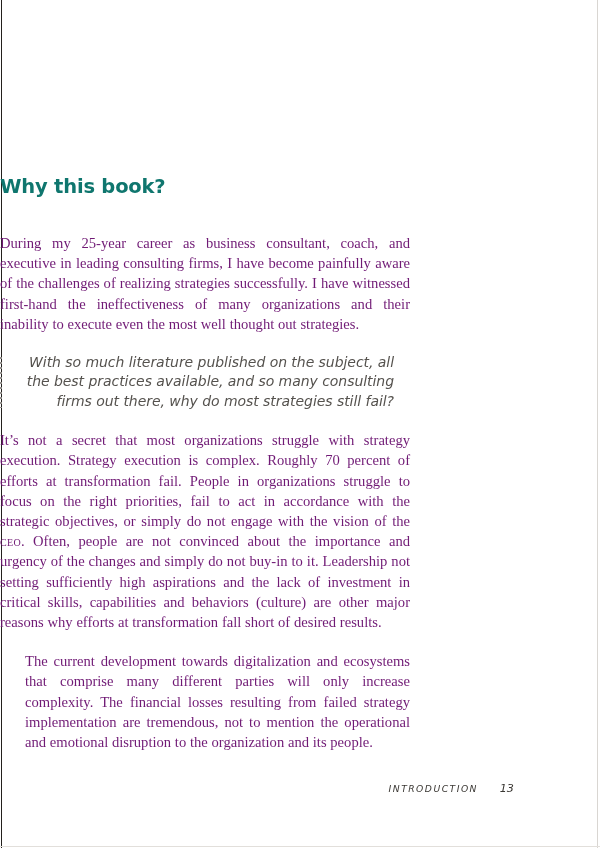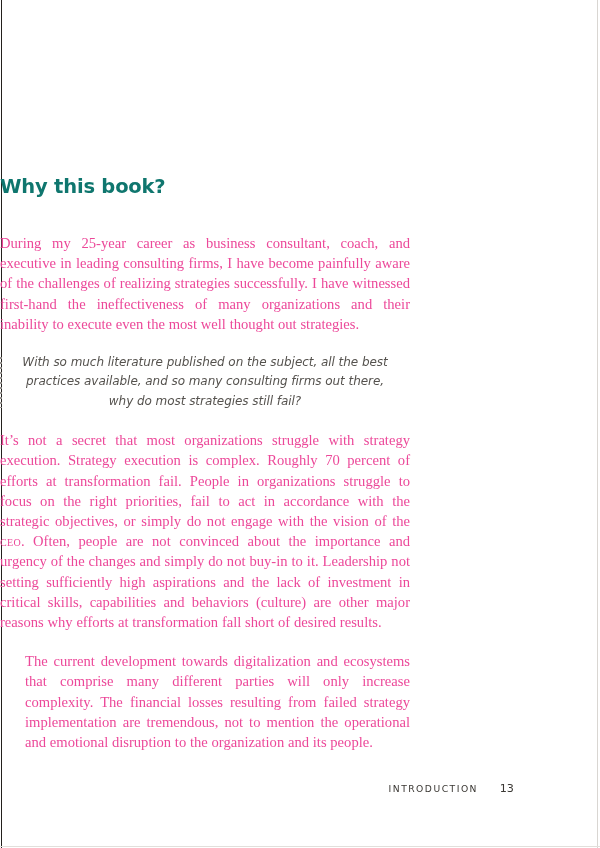--- a/index.html
+++ b/index.html
@@ -61,21 +61,21 @@
     position: absolute;
     top: 233px;
     left: 0;
     width: 410px;
   }
 
   p.body {
     font-family: "Liberation Serif", "DejaVu Serif", serif;
     font-size: 14.6px;
     line-height: 20.2px;
-    color: #ec4899;
+    color: #701a75;
     text-align: justify;
     margin: 0 0 19px 0;
     -webkit-hyphens: none;
     hyphens: none;
     word-spacing: 0.1px;
   }
 
   p.body:last-child {
     margin-bottom: 0;
     margin-left: 25px;
@@ -109,35 +109,36 @@
       rgba(255,255,255,0) 2px,
       rgba(255,255,255,0) 5px
     );
     background-size: 2px 5px;
     background-repeat: repeat-y;
   }
 
   .pullquote p {
     font-family: "DejaVu Sans", "Liberation Sans", sans-serif;
     font-style: italic;
-    font-size: 12px;
+    font-size: 14px;
     line-height: 19.4px;
     color: #55524e;
     margin: 4px;
-    text-align: center;
+    text-align: right;
     letter-spacing: -0.05px;
   }
 
   
   .footer {
     position: absolute;
     left: 104px;
     top: 783px;
     width: 410px;
     height: 16px;
+    font-style: italic;
   }
 
   .footer-running-head {
     position: absolute;
     right: 36px;
     top: 0;
     font-family: "DejaVu Sans", "Liberation Sans", sans-serif;
     font-size: 9.2px;
     letter-spacing: 1.5px;
     color: #3a3733;

